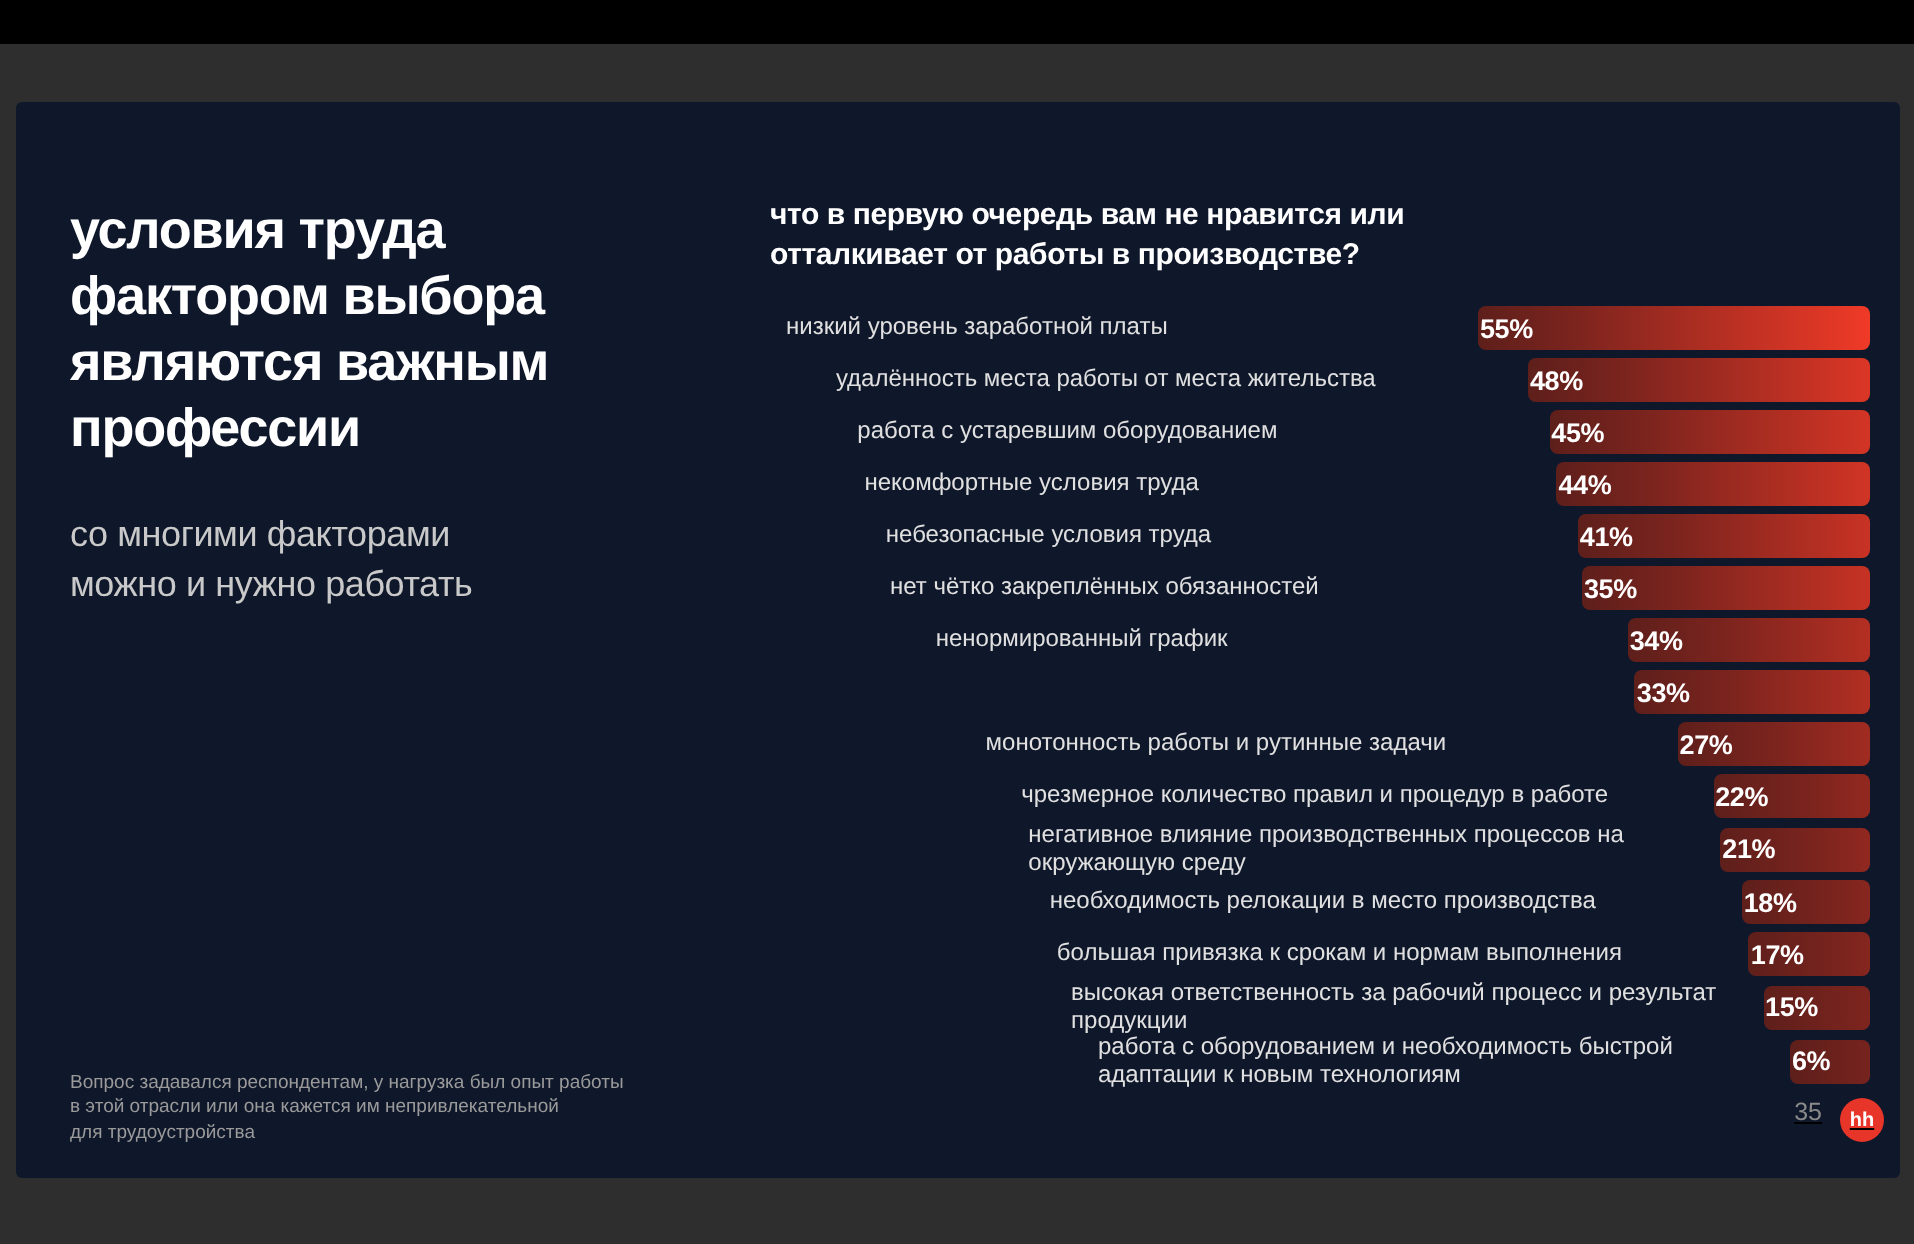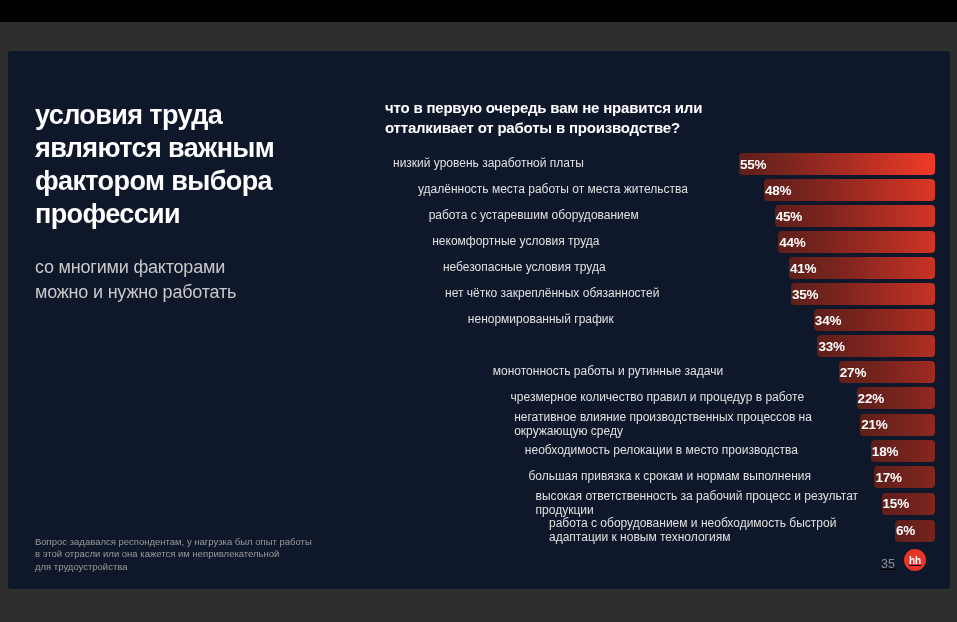--- a/index.html
+++ b/index.html
@@ -56,44 +56,44 @@
     padding-left: 1px;
     background-image: linear-gradient(90deg, #5e1f1b 0%, #7c241e 25%, #ef3a27 100%);
     background-size: 196px 22px; background-repeat: no-repeat;
   }
   .bar-value {
     color: #ffffff; font-size: 13.5px; font-weight: bold; letter-spacing: -0.2px;
   }
 
   
   .page-footer {
-    position: absolute; right: 24px; bottom: 18px;
-    display: flex; align-items: flex-end; gap: 9px; text-decoration: underline;
+    position: absolute; right: 8px; bottom: 18px;
+    display: flex; align-items: flex-start; gap: 9px; text-decoration: underline;
   }
   .page-number { color: #8a8a8a; font-size: 12.5px; }
   .hh-logo {
     width: 22px; height: 22px; border-radius: 50%;
     background: #e73529; color: #ffffff;
     font-size: 10px; font-weight: bold;
     display: flex; align-items: center; justify-content: center;
   }
 </style>
 </head>
 <body>
 
 <div class="stage">
   <div class="letterbox-top"></div>
 
   <div class="slide">
 
     <div class="left-col">
       <h1 class="slide-title">
         <span>условия труда</span>
+        <span>фактором выбора</span>
         <span>являются важным</span>
-        <span>фактором выбора</span>
         <span>профессии</span>
       </h1>
       <p class="slide-subtitle">
         <span>со многими факторами</span>
         <span>можно и нужно работать</span>
       </p>
     </div>
 
     <p class="footnote">
       <span>Вопрос задавался респондентам, у нагрузка был опыт работы</span>

